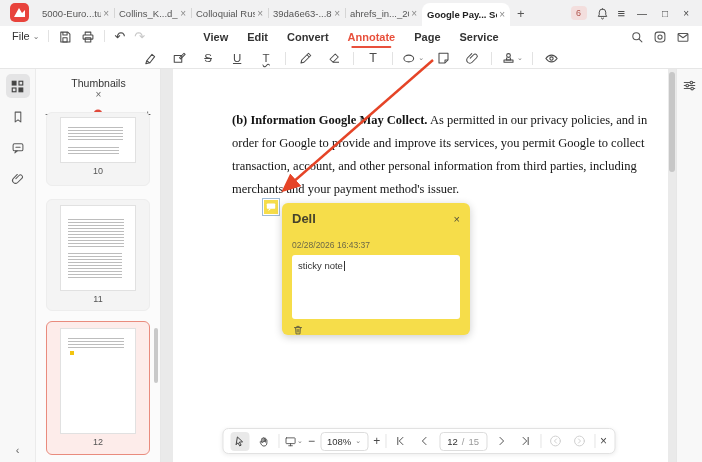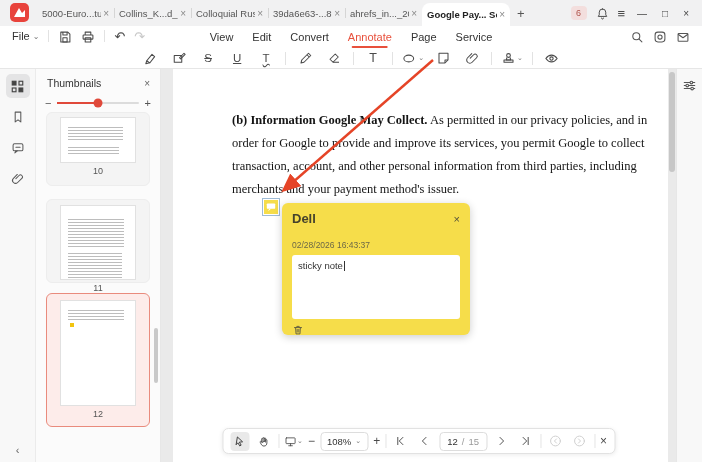--- a/index.html
+++ b/index.html
@@ -24,21 +24,21 @@
   .ic { display:block; }
 
   
   .menubar { height:22px; background:#fff; display:flex; align-items:center; padding:0 12px; position:relative; flex:none; }
   .mb-left { display:flex; align-items:flex-start; gap:9px; color:#4a4a4a; }
   .file-menu { display:flex; align-items:center; gap:3px; font-size:11px; color:#333; }
   .file-menu .chev { font-size:8px; color:#777; }
   .mb-div { width:1px; height:12px; background:#e2e2e2; }
   .glyph-btn { font-size:13px; line-height:1; color:#4a4a4a; }
   .glyph-btn.disabled { color:#c8c8c8; }
-  .menus { position:absolute; left:50%; transform:translateX(-50%); display:flex; gap:19px; }
+  .menus { position:absolute; left:50%; transform:translateX(-50%); display:flex; gap:19px;font-weight:bold; }
   .menu-item { font-size:11px; color:#333; position:relative; cursor:default; }
   .menu-item.active { color:#e8503c; }
   .menu-item.active::after { content:""; position:absolute; left:4px; right:4px; bottom:-5px; height:2px; background:#e8503c; border-radius:1px; }
   .mb-right { margin-left:auto; display:flex; align-items:center; gap:9px; color:#555; }
 
   
   .annobar { height:21px; background:#fff; border-bottom:1px solid #e6e6e6; display:flex; align-items:center; justify-content:center; gap:9px; flex:none; color:#4a4a4a; }
   .tool { min-width:20px; height:18px; display:flex; align-items:center; justify-content:center; gap:1px; }
   .tool .chev { font-size:7px; color:#777; }
   .tool-s { font-size:11.5px; text-decoration:line-through; }
@@ -49,21 +49,21 @@
 
   
   .bodyrow { flex:1; display:flex; min-height:0; }
   .rail { width:36px; background:#f8f8f8; border-right:1px solid #ebebeb; display:flex; flex-direction:column; align-items:center; padding-top:5px; gap:7px; position:relative; flex:none; color:#5a5a5a; }
   .rail-btn { width:24px; height:24px; display:flex; align-items:center; justify-content:center; border-radius:5px; }
   .rail-btn.active { background:#e4e4e5; color:#333; }
   .rail-collapse { position:absolute; bottom:6px; font-size:11px; color:#666; }
 
   
   .panel { width:125px; background:#fbfbfb; border-right:1px solid #e7e7e7; position:relative; flex:none; }
-  .panel-head { display:flex; justify-content:space-between; align-items:center; padding:8px 10px 3px 11px; }
+  .panel-head { display:flex; justify-content:space-between; align-items:center; padding:8px 10px 3px 11px;flex-direction:column; }
   .panel-title { font-size:10.5px; color:#333; }
   .panel-x { font-size:10px; color:#666; }
   .slider-row { display:flex; align-items:center; gap:6px; padding:5px 9px 2px 9px; color:#555; }
   .sl-sign { font-size:11px; }
   .track { flex:1; height:2px; background:#dcdcdc; position:relative; border-radius:1px; }
   .track .fill { position:absolute; left:0; top:0; width:50%; height:2px; background:#e0493a; }
   .track .knob { position:absolute; left:50%; top:50%; transform:translate(-50%,-50%); width:9px; height:9px; border-radius:50%; background:#e0493a; }
   .thumbs { position:absolute; top:35px; left:0; right:0; bottom:0; overflow:hidden; padding:8px 10px; }
   .card { background:#f4f4f4; border:1px solid #ededed; border-radius:6px; display:flex; flex-direction:column; align-items:center; }
   .card.selected { background:#fdecea; border:1px solid #e98b7d; }
@@ -325,21 +325,21 @@
         <span class="sl-sign">+</span>
       </div>
       <div class="thumbs">
         <div class="card" style="height:74px;margin-bottom:13px;">
           <div class="pg" style="height:46px;margin-top:4px;padding:9px 7px 0 7px;">
             <div class="fl" style="width:92%;height:15px;"></div>
             <div class="fl" style="width:85%;height:8px;margin-top:5px;"></div>
           </div>
           <div class="plabel">10</div>
         </div>
-        <div class="card" style="height:84px;margin-bottom:10px;">
+        <div class="card" style="height:112px;margin-bottom:10px;">
           <div class="pg" style="height:86px;margin-top:5px;padding:13px 7px 0 7px;">
             <div class="fl" style="width:94%;height:28px;"></div>
             <div class="fl" style="width:90%;height:26px;margin-top:6px;"></div>
           </div>
           <div class="plabel">11</div>
         </div>
         <div class="card selected" style="height:134px;">
           <div class="pg" style="height:106px;margin-top:6px;padding:9px 7px 0 7px;">
             <div class="fl" style="width:94%;height:11px;"></div>
             <div class="mini-note" style="margin-top:2px;margin-left:2px;"></div>

